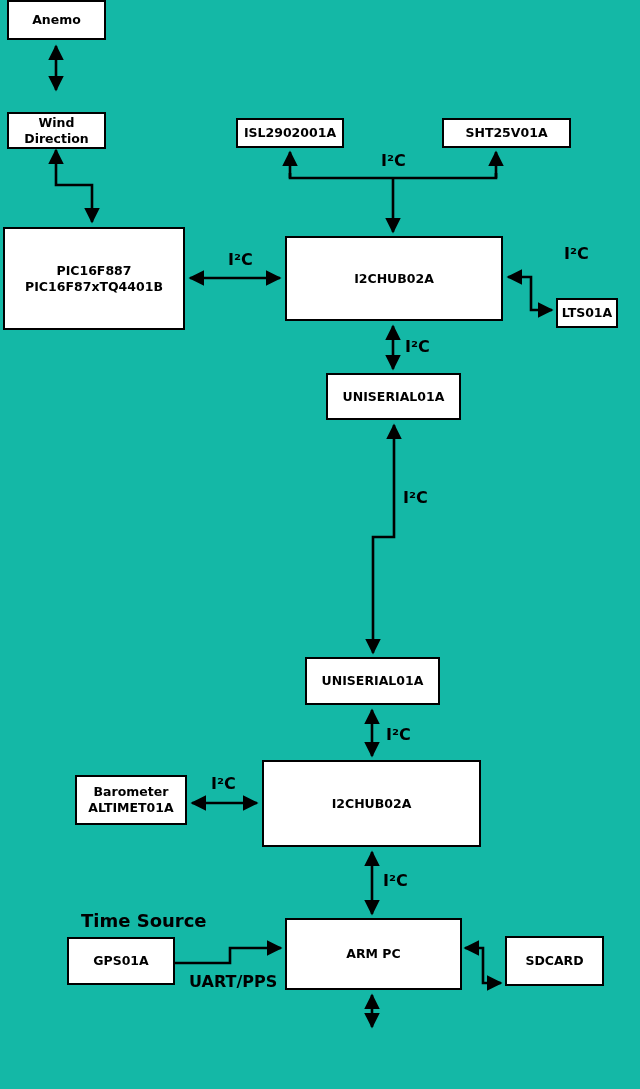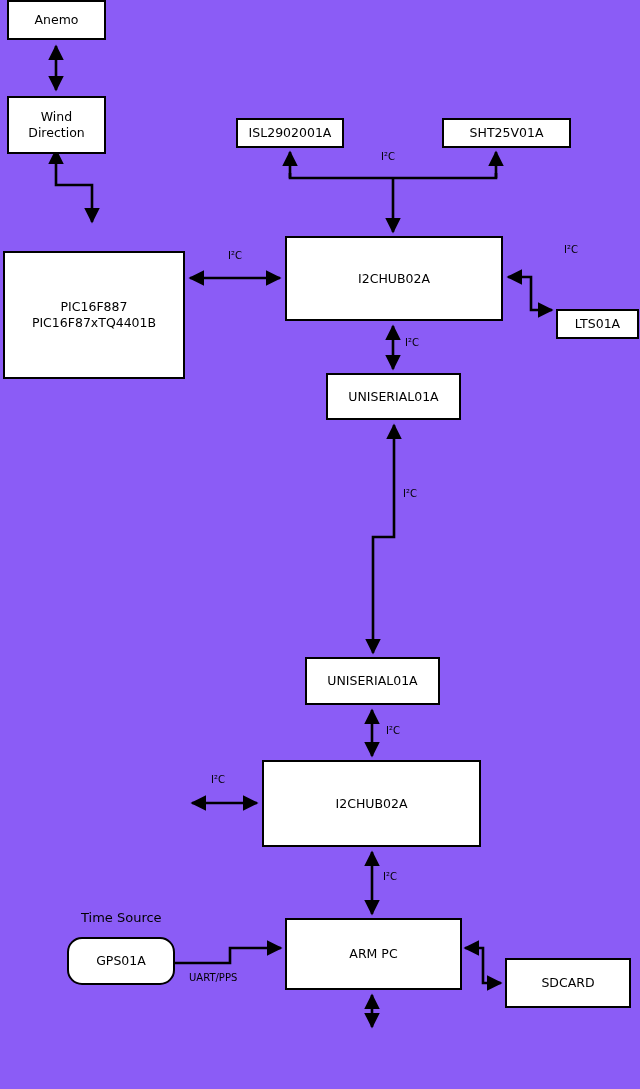--- a/index.html
+++ b/index.html
@@ -7,22 +7,23 @@
     padding: 0;
     background: #ffffff;
   }
   body {
     font-family: "DejaVu Sans", sans-serif;
   }
   #diagram {
     position: relative;
     width: 640px;
     height: 1089px;
-    background: #8b5cf6;
+    background: #14b8a6;
     overflow: hidden;
+    font-weight: bold;
   }
   #wires {
     position: absolute;
     left: 0;
     top: 0;
     width: 640px;
     height: 1089px;
   }
   .node {
     position: absolute;
@@ -34,29 +35,29 @@
     justify-content: center;
     text-align: center;
     font-size: 12.5px;
     line-height: 1.25;
     color: #000000;
     z-index: 2;
     white-space: pre-line;
   }
   .edge-label {
     position: absolute;
-    font-size: 10px;
+    font-size: 16px;
     color: #000000;
     white-space: nowrap;
     z-index: 3;
     background: transparent;
   }
   .free-label {
     position: absolute;
-    font-size: 13px;
+    font-size: 18px;
     color: #000000;
     white-space: nowrap;
     z-index: 3;
   }
 </style>
 </head>
 <body>
 
 <div id="diagram">
 
@@ -94,34 +95,36 @@
 
       <polyline points="175,963 230,963 230,948 281,948" marker-end="url(#arrow)"></polyline>
 
       <polyline points="465,948 483,948 483,983 501,983" marker-start="url(#arrow)" marker-end="url(#arrow)"></polyline>
 
       <line x1="372" y1="995" x2="372" y2="1027" marker-start="url(#arrow)" marker-end="url(#arrow)"></line>
     </g>
   </svg>
 
   <div class="node" style="left: 7px; top: 0px; width: 99px; height: 40px;">Anemo</div>
-  <div class="node" style="left: 7px; top: 96px; width: 99px; height: 58px;">Wind
+  <div class="node" style="left: 7px; top: 112px; width: 99px; height: 37px;">Wind
 Direction</div>
-  <div class="node" style="left: 3px; top: 227px; width: 182px; height: 128px; margin-top: 24px;">PIC16F887
+  <div class="node" style="left: 3px; top: 227px; width: 182px; height: 103px;">PIC16F887
 PIC16F87xTQ4401B</div>
   <div class="node" style="left: 236px; top: 118px; width: 108px; height: 30px;">ISL2902001A</div>
   <div class="node" style="left: 442px; top: 118px; width: 129px; height: 30px;">SHT25V01A</div>
   <div class="node" style="left: 285px; top: 236px; width: 218px; height: 85px;">I2CHUB02A</div>
-  <div class="node" style="left: 556px; top: 309px; width: 83px; height: 30px;">LTS01A</div>
+  <div class="node" style="left: 556px; top: 298px; width: 62px; height: 30px;">LTS01A</div>
   <div class="node" style="left: 326px; top: 373px; width: 135px; height: 47px;">UNISERIAL01A</div>
   <div class="node" style="left: 305px; top: 657px; width: 135px; height: 48px;">UNISERIAL01A</div>
+  <div class="node" style="left: 75px; top: 775px; width: 112px; height: 50px;">Barometer
+ALTIMET01A</div>
   <div class="node" style="left: 262px; top: 760px; width: 219px; height: 87px;">I2CHUB02A</div>
-  <div class="node" style="left: 67px; top: 937px; width: 108px; height: 48px; border-radius: 15px;">GPS01A</div>
+  <div class="node" style="left: 67px; top: 937px; width: 108px; height: 48px;">GPS01A</div>
   <div class="node" style="left: 285px; top: 918px; width: 177px; height: 72px;">ARM PC</div>
-  <div class="node" style="left: 505px; top: 958px; width: 126px; height: 50px;">SDCARD</div>
+  <div class="node" style="left: 505px; top: 936px; width: 99px; height: 50px;">SDCARD</div>
 
   <div class="edge-label" style="left: 381px; top: 151px;">I²C</div>
   <div class="edge-label" style="left: 228px; top: 250px;">I²C</div>
   <div class="edge-label" style="left: 564px; top: 244px;">I²C</div>
   <div class="edge-label" style="left: 405px; top: 337px;">I²C</div>
   <div class="edge-label" style="left: 403px; top: 488px;">I²C</div>
   <div class="edge-label" style="left: 386px; top: 725px;">I²C</div>
   <div class="edge-label" style="left: 211px; top: 774px;">I²C</div>
   <div class="edge-label" style="left: 383px; top: 871px;">I²C</div>
   <div class="edge-label" style="left: 189px; top: 972px;">UART/PPS</div>

